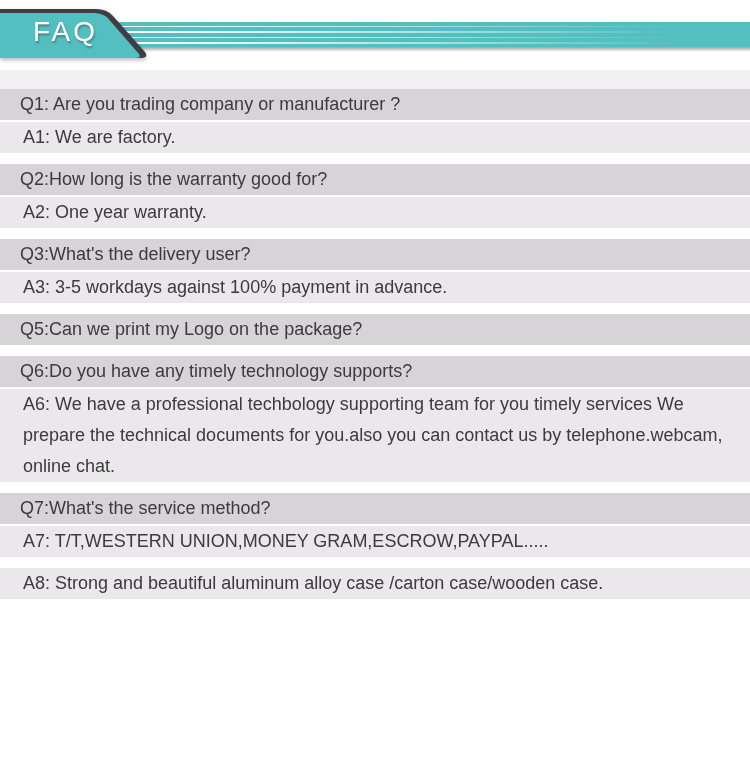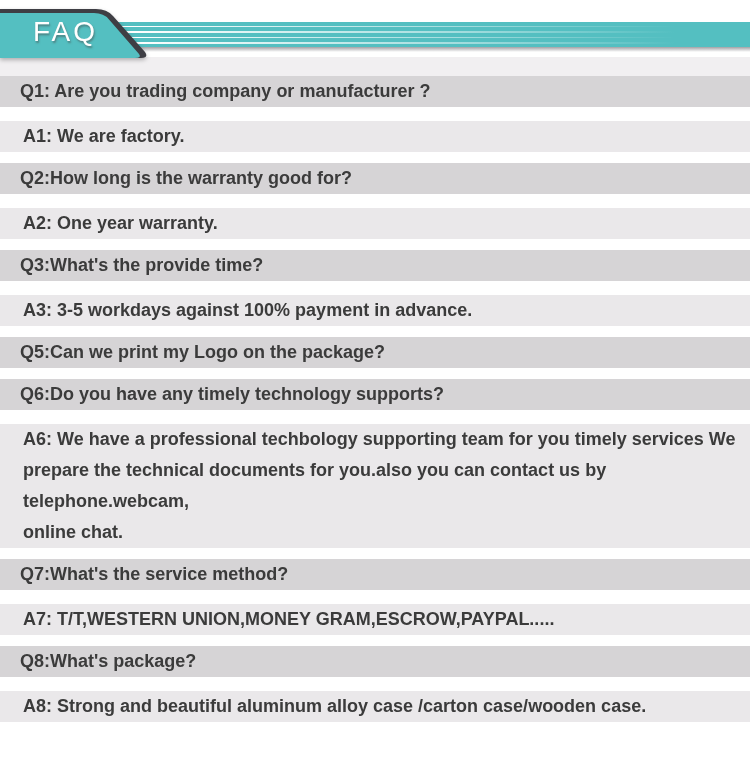--- a/index.html
+++ b/index.html
@@ -5,21 +5,21 @@
   html,body{margin:0;padding:0;}
   body{
     width:750px;height:765px;
     background:#ffffff;
     font-family:"Liberation Sans", sans-serif;
     overflow:hidden;
   }
   .page{position:relative;width:750px;height:765px;background:#fff;}
 
   
-  header{position:relative;width:750px;height:57px;}
+  header{position:relative;width:750px;height:70px;}
   .band{
     position:absolute;top:22px;left:0;right:0;height:25px;
     background:
       linear-gradient(90deg, rgba(84,191,193,0) 18%, rgba(84,191,193,.55) 62%, #54bfc1 90%),
       repeating-linear-gradient(to bottom, #54bfc1 0 4px, rgba(255,255,255,.9) 4px 5.5px, #54bfc1 5.5px 5.5px);
   }
   .band-shadow{
     position:absolute;top:47px;left:0;right:0;height:5px;
     background:linear-gradient(to bottom, rgba(85,85,92,.55), rgba(85,85,92,0));
   }
@@ -28,29 +28,29 @@
     filter:drop-shadow(0 2px 2px rgba(0,0,0,.28));
   }
   .tab-label{
     position:absolute;top:17px;left:33px;
     font-size:28px;line-height:30px;color:#ffffff;letter-spacing:3px;
     text-shadow:1px 2px 2px rgba(70,70,70,.5);
   }
   .top-gap{width:750px;height:19px;background:#f1eff1;}
 
   
-  main{display:block;font-weight:bold;}
+  main{display:block;}
   .qa{margin-bottom:11px;}
   .row{
     font-size:18px;line-height:31px;color:#3b3b3b;
     padding-left:20px;padding-right:4px;
     white-space:pre-wrap;
   }
   .q-row{background:#d6d4d6;min-height:31px;}
-  .a-row{background:#eae8ea;min-height:31px;margin-top:14px;padding-left:23px;}
+  .a-row{background:#eae8ea;min-height:31px;margin-top:2px;padding-left:23px;}
 </style>
 </head>
 <body>
 
 <div class="page">
 
   <header>
     <div class="band"></div>
     <div class="band-shadow"></div>
     <svg class="tab" width="170" height="62" viewBox="0 0 170 62" aria-hidden="true">
@@ -68,21 +68,21 @@
       <div class="row q-row">Q1: Are you trading company or manufacturer ?</div>
       <div class="row a-row">A1: We are factory.</div>
     </div>
 
     <div class="qa">
       <div class="row q-row">Q2:How long is the warranty good for?</div>
       <div class="row a-row">A2: One year warranty.</div>
     </div>
 
     <div class="qa">
-      <div class="row q-row">Q3:What's the provide time?</div>
+      <div class="row q-row">Q3:What's the delivery user?</div>
       <div class="row a-row">A3: 3-5 workdays against 100% payment in advance.</div>
     </div>
 
 
     <div class="qa">
       <div class="row q-row">Q5:Can we print my Logo on the package?</div>
     </div>
 
     <div class="qa">
       <div class="row q-row">Q6:Do you have any timely technology supports?</div>
@@ -90,18 +90,17 @@
 prepare the technical documents for you.also you can contact us by telephone.webcam,
 online chat.</div>
     </div>
 
     <div class="qa">
       <div class="row q-row">Q7:What's the service method?</div>
       <div class="row a-row">A7: T/T,WESTERN UNION,MONEY GRAM,ESCROW,PAYPAL.....</div>
     </div>
 
     <div class="qa">
-      <div class="row q-row">Q8:What's package?</div>
       <div class="row a-row">A8: Strong and beautiful aluminum alloy case /carton case/wooden case.</div>
     </div>
 
   </main>
 </div>
 
 </body></html>

